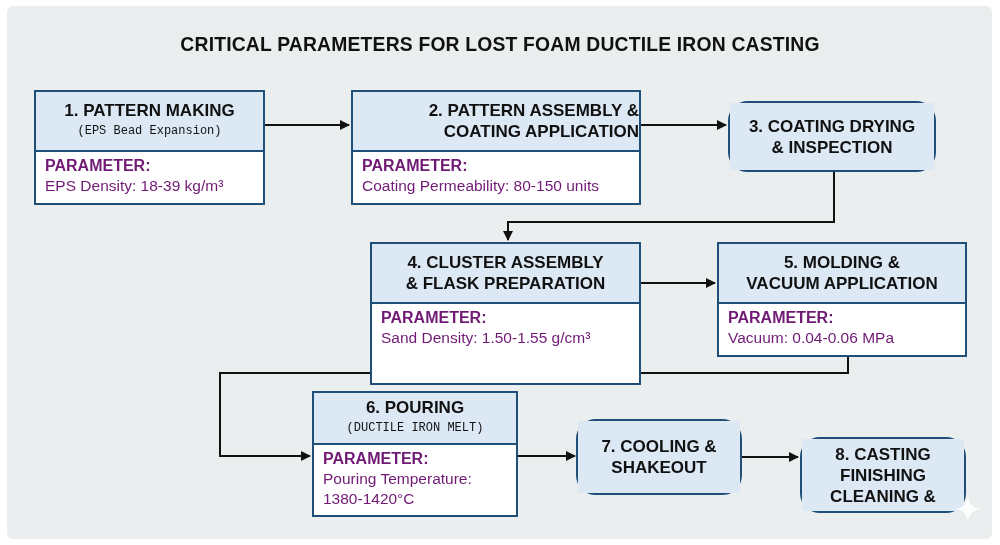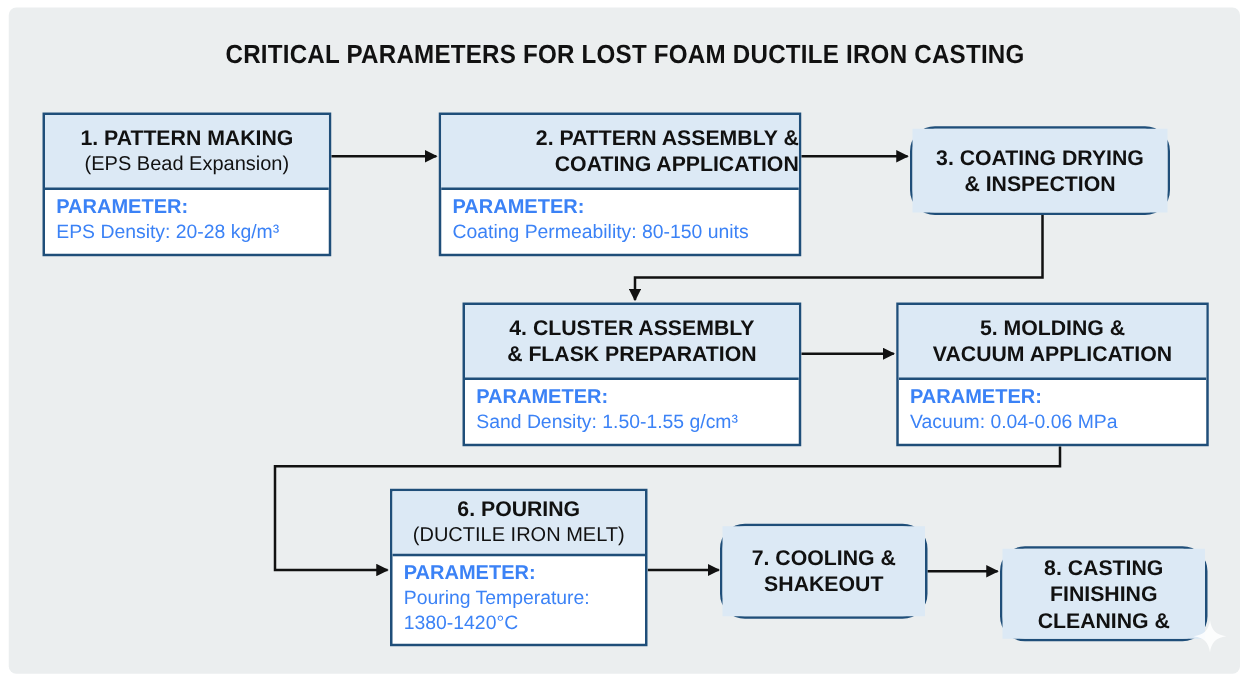--- a/index.html
+++ b/index.html
@@ -22,23 +22,23 @@
       position: absolute; box-sizing: border-box;
       border: 2.5px solid #1f4e79; background: #ffffff;
       display: flex; flex-direction: column;
     }
     .box .head {
       background: #dce9f5; text-align: center; font-weight: bold;
       font-size: 17px; line-height: 21px; color: #111;
       display: flex; flex-direction: column; justify-content: center;
       border-bottom: 2px solid #1f4e79;
     }
-    .box .head .sub { font-weight: normal; font-size: 16px; }
+    .box .head .sub { font-weight: normal; font-size: 12px; font-family: Liberation Mono, monospace; }
     .box .body {
-      flex: 1; padding: 4px 21px 0 9px; font-size: 15.5px; line-height: 20px; color: #3b82f6;
+      flex: 1; padding: 4px 21px 0 9px; font-size: 15.5px; line-height: 20px; color: #701a75;
     }
     .box .body .lbl { font-weight: bold; font-size: 16px; }
     .box.solo { background: #dce9f5; justify-content: center; border-radius: 20px; }
     .box.solo .head { border-bottom: none; height: 100%; }
     svg.lines { position: absolute; left: 0; top: 0; }
     .star {
       position: absolute; left: 955px; top: 496px; width: 26px; height: 26px;
     }
   </style>
 </head>
@@ -72,21 +72,21 @@
   </g>
 </svg>
 
 <div class="box" style="left:34px; top:90px; width:231px; height:115px;">
   <div class="head" style="height:58px;">
     <div>1. PATTERN MAKING</div>
     <div class="sub">(EPS Bead Expansion)</div>
   </div>
   <div class="body">
     <div class="lbl">PARAMETER:</div>
-    <div>EPS Density: 20-28 kg/m³</div>
+    <div>EPS Density: 18-39 kg/m³</div>
   </div>
 </div>
 
 <div class="box" style="left:351px; top:90px; width:290px; height:115px;">
   <div class="head" style="height:58px;text-align:right;">
     <div>2. PATTERN ASSEMBLY &amp;</div>
     <div>COATING APPLICATION</div>
   </div>
   <div class="body">
     <div class="lbl">PARAMETER:</div>
@@ -94,21 +94,21 @@
   </div>
 </div>
 
 <div class="box solo" style="left:728px; top:101px; width:208px; height:71px;">
   <div class="head">
     <div>3. COATING DRYING</div>
     <div>&amp; INSPECTION</div>
   </div>
 </div>
 
-<div class="box" style="left:370px; top:242px; width:271px; height:115px;">
+<div class="box" style="left:370px; top:242px; width:271px; height:143px;">
   <div class="head" style="height:58px;">
     <div>4. CLUSTER ASSEMBLY</div>
     <div>&amp; FLASK PREPARATION</div>
   </div>
   <div class="body">
     <div class="lbl">PARAMETER:</div>
     <div>Sand Density: 1.50-1.55 g/cm³</div>
   </div>
 </div>
 

